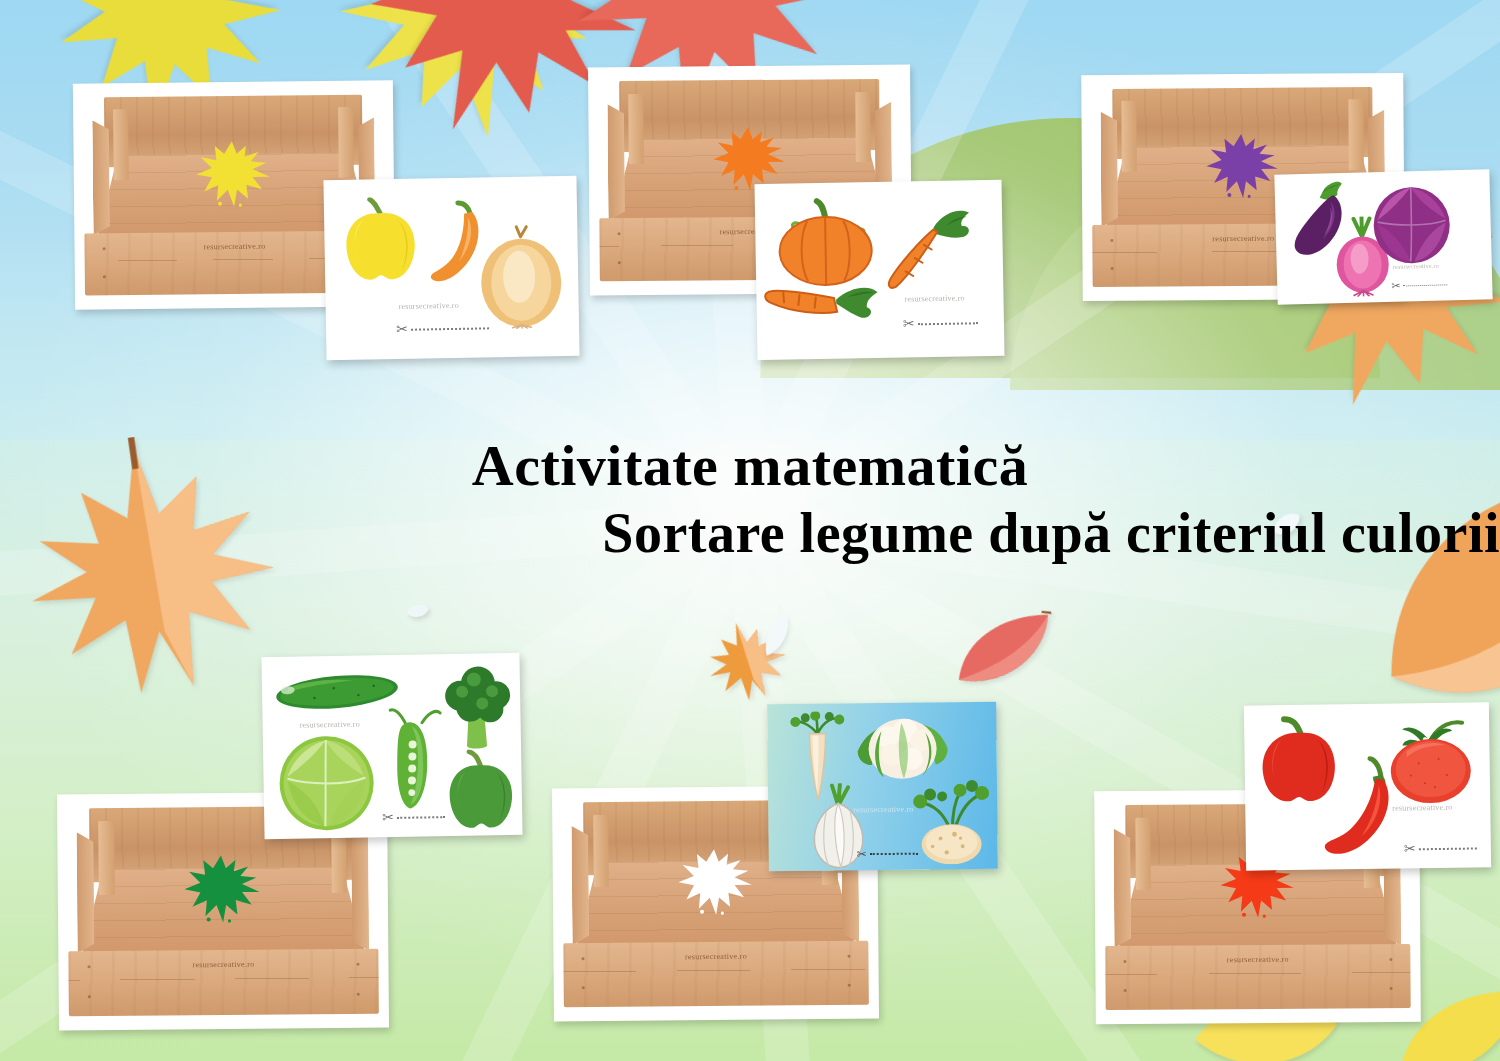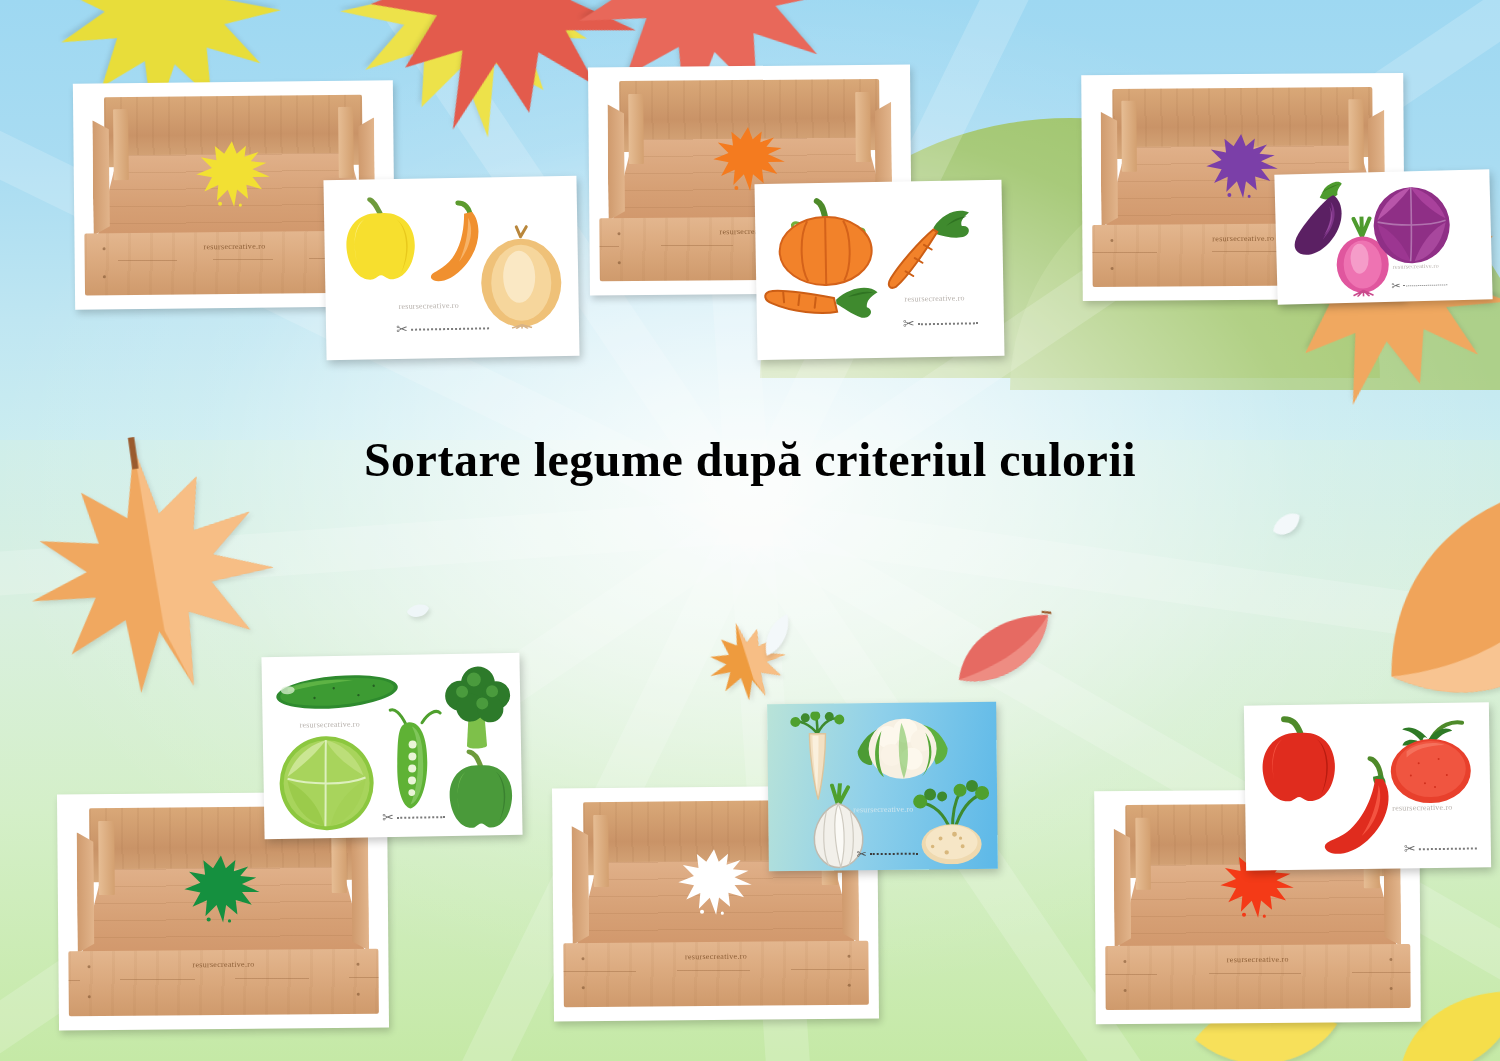--- a/index.html
+++ b/index.html
@@ -147,21 +147,21 @@
   .title-block {
     position: absolute; left: 0; top: 432px; width: 1500px;
     text-align: center;
     font-family: "Liberation Serif", serif;
     font-weight: bold;
     color: #000000;
     line-height: 1.18;
     z-index: 40;
   }
   .title-line1 { font-size: 58px; letter-spacing: 0.5px; }
-  .title-line2 { font-size: 48px; letter-spacing: 0.5px; }
+  .title-line2 { font-size: 56px; letter-spacing: 0.5px; text-align: right; }
 </style>
 </head>
 <body>
 
 <div id="stage">
 
   <div class="bg-sky"></div>
   <div class="hill h1"></div>
   <div class="hill h2"></div>
   <div class="bg-lower"></div>
@@ -667,16 +667,17 @@
       </svg>
       <div class="card-wm" style="left:147px; top:100px;">resursecreative.ro</div>
       <div class="cutline" style="left:158px; bottom:12px;">
         <span class="scis">✂</span>
         <span class="dash" style="width:58px;"></span>
       </div>
     </div>
   </div>
 
   <div class="title-block">
+    <div class="title-line1">Activitate matematică</div>
     <div class="title-line2">Sortare legume după criteriul culorii</div>
   </div>
 
 </div>
 
 </body></html>

